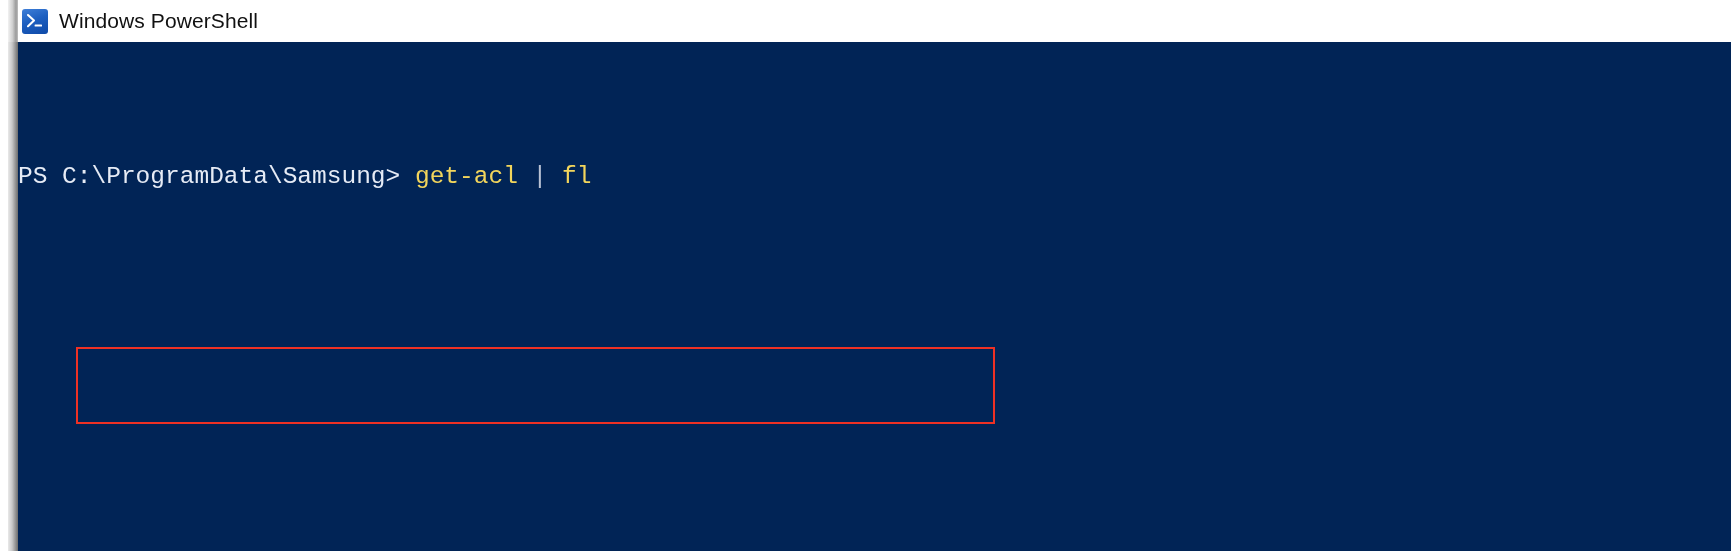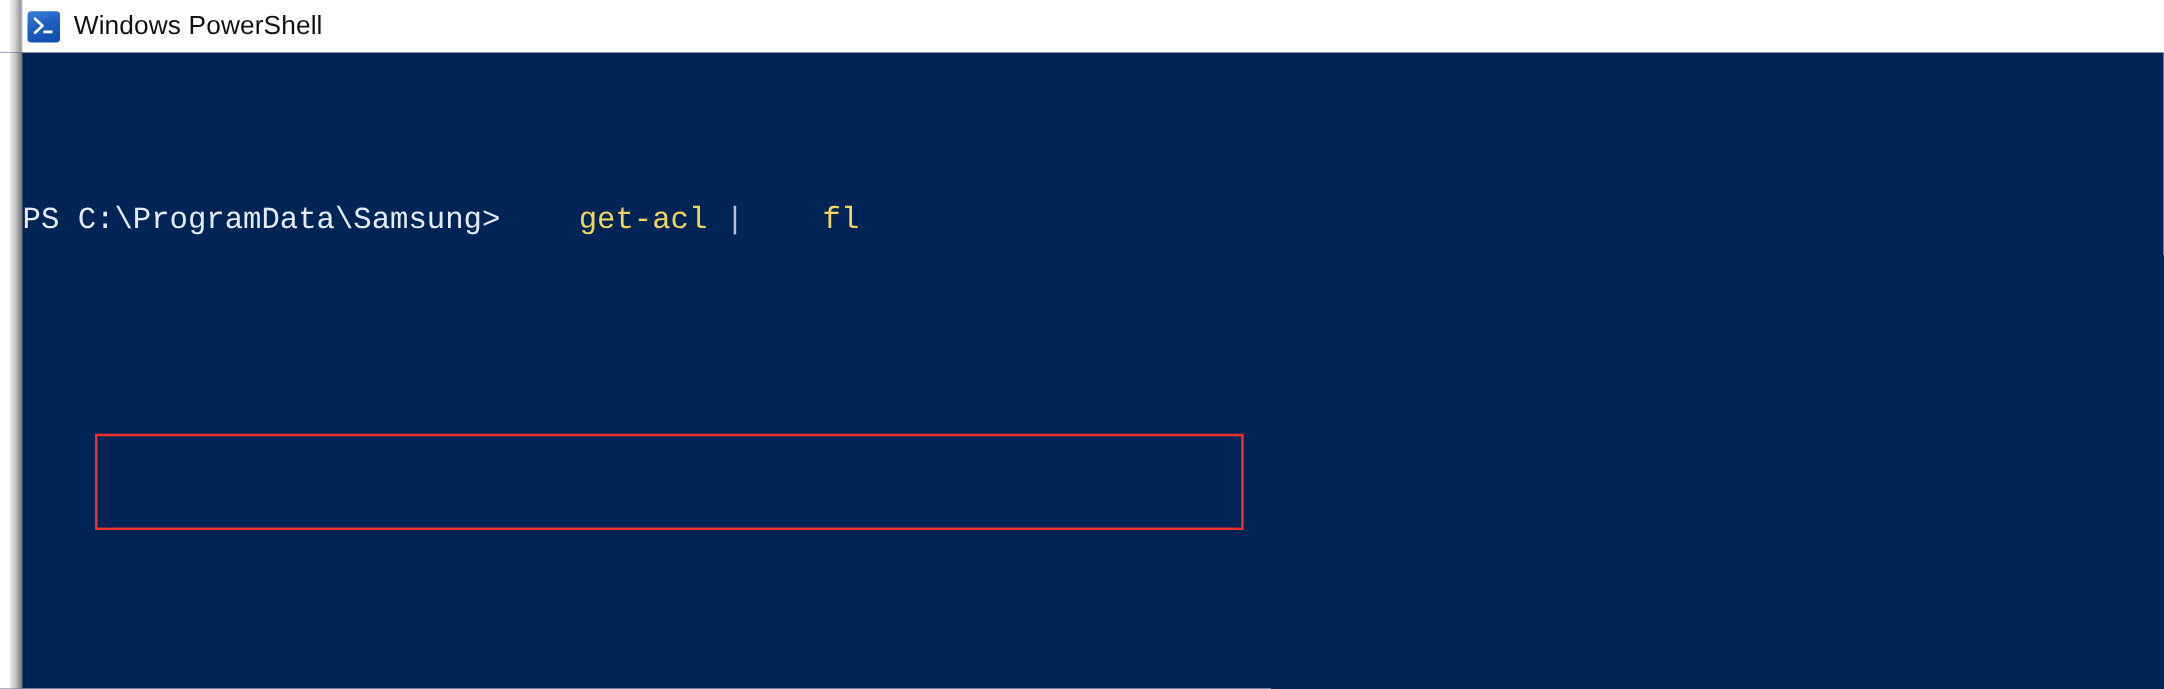--- a/index.html
+++ b/index.html
@@ -94,21 +94,21 @@
     font-size: 24.5px;
     line-height: 30px;
     white-space: pre;
     color: #ccd4e8;
   }
   .ln {
     height: 30px;
     white-space: pre;
   }
   .c-white   { color: #e6ebf5; text-align: center; }
-  .c-yellow  { color: #f2d55c; margin-left: 48px; }
+  .c-yellow  { color: #f2d55c; }
   .c-pipe    { color: #b9c2d4; }
 
   
   #highlight-box {
     position: absolute;
     left: 76px;
     top: 305px;
     width: 919px;
     height: 77px;
     border: 2.5px solid #ee3124;

